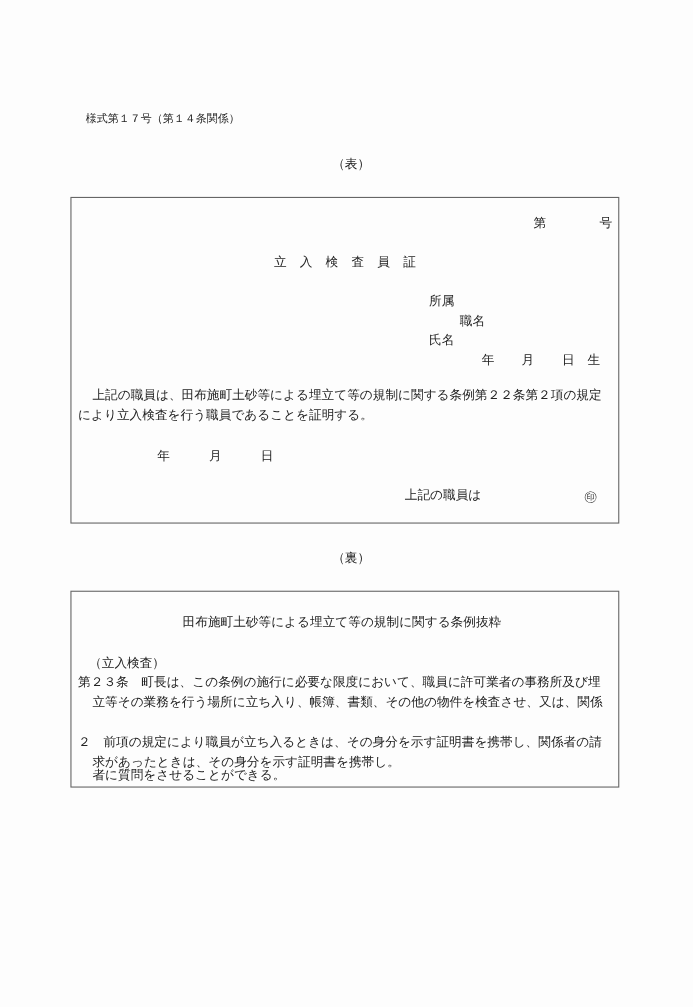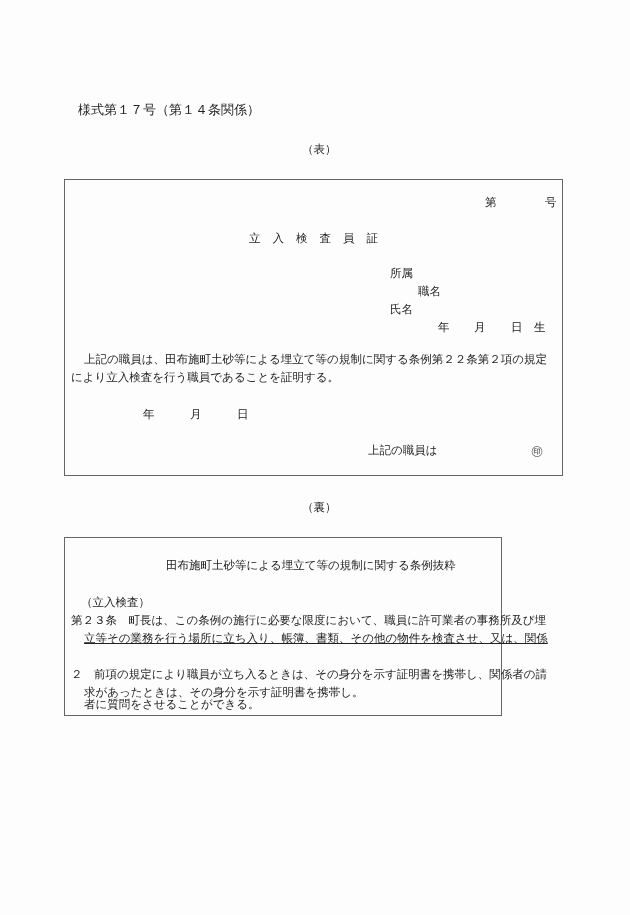--- a/index.html
+++ b/index.html
@@ -22,21 +22,21 @@
     border: 1.5px solid #666;
     box-sizing: border-box;
     background: #fdfdfd;
   }
   .spaced { letter-spacing: 12px; }
   .line { position: absolute; white-space: nowrap; text-align: center; }
 </style>
 </head>
 <body>
 
-<div class="abs" style="left:78px; top:101px; font-size:13px;">様式第１７号（第１４条関係）</div>
+<div class="abs" style="left:78px; top:101px; font-size:10px;">様式第１７号（第１４条関係）</div>
 
 <div class="abs" style="left:302px; top:142px;">（表）</div>
 
 <div class="box" style="left:64px; top:179px; width:499px; height:297px;">
 
   <span class="abs" style="left:420px; top:15px;">第</span>
   <span class="abs" style="left:480px; top:15px;">号</span>
 
   <span class="abs spaced" style="left:184px; top:51px;">立入検査員証</span>
 
@@ -55,25 +55,25 @@
   <span class="abs" style="left:78px; top:227px;">年</span>
   <span class="abs" style="left:125px; top:227px;">月</span>
   <span class="abs" style="left:172px; top:227px;">日</span>
 
   <span class="abs" style="left:303px; top:263px;">上記の職員は</span>
   <span class="abs" style="left:466px; top:263px; font-size:12px;">㊞</span>
 </div>
 
 <div class="abs" style="left:302px; top:500px;">（裏）</div>
 
-<div class="box" style="left:64px; top:537px; width:438px; height:179px;">
+<div class="box" style="left:64px; top:537px; width:499px; height:179px;">
 
   <span class="abs" style="left:101px; top:20px;">田布施町土砂等による埋立て等の規制に関する条例抜粋</span>
 
   <span class="abs" style="left:16px; top:57px;">（立入検査）</span>
 
   <span class="line" style="left:6px; top:75px;">第２３条　町長は、この条例の施行に必要な限度において、職員に許可業者の事務所及び埋</span>
-  <span class="line" style="left:19px; top:93px;text-decoration:underline;">立等その業務を行う場所に立ち入り、帳簿、書類、その他の物件を検査させ、又は、関係</span>
+  <span class="line" style="left:19px; top:93px;">立等その業務を行う場所に立ち入り、帳簿、書類、その他の物件を検査させ、又は、関係</span>
   <span class="line" style="left:19px; top:111px;margin-top:48px;">者に質問をさせることができる。</span>
 
   <span class="line" style="left:6px; top:129px;">２　前項の規定により職員が立ち入るときは、その身分を示す証明書を携帯し、関係者の請</span>
   <span class="line" style="left:19px; top:147px;">求があったときは、その身分を示す証明書を携帯し。</span>
 </div>
 
 </body></html>

